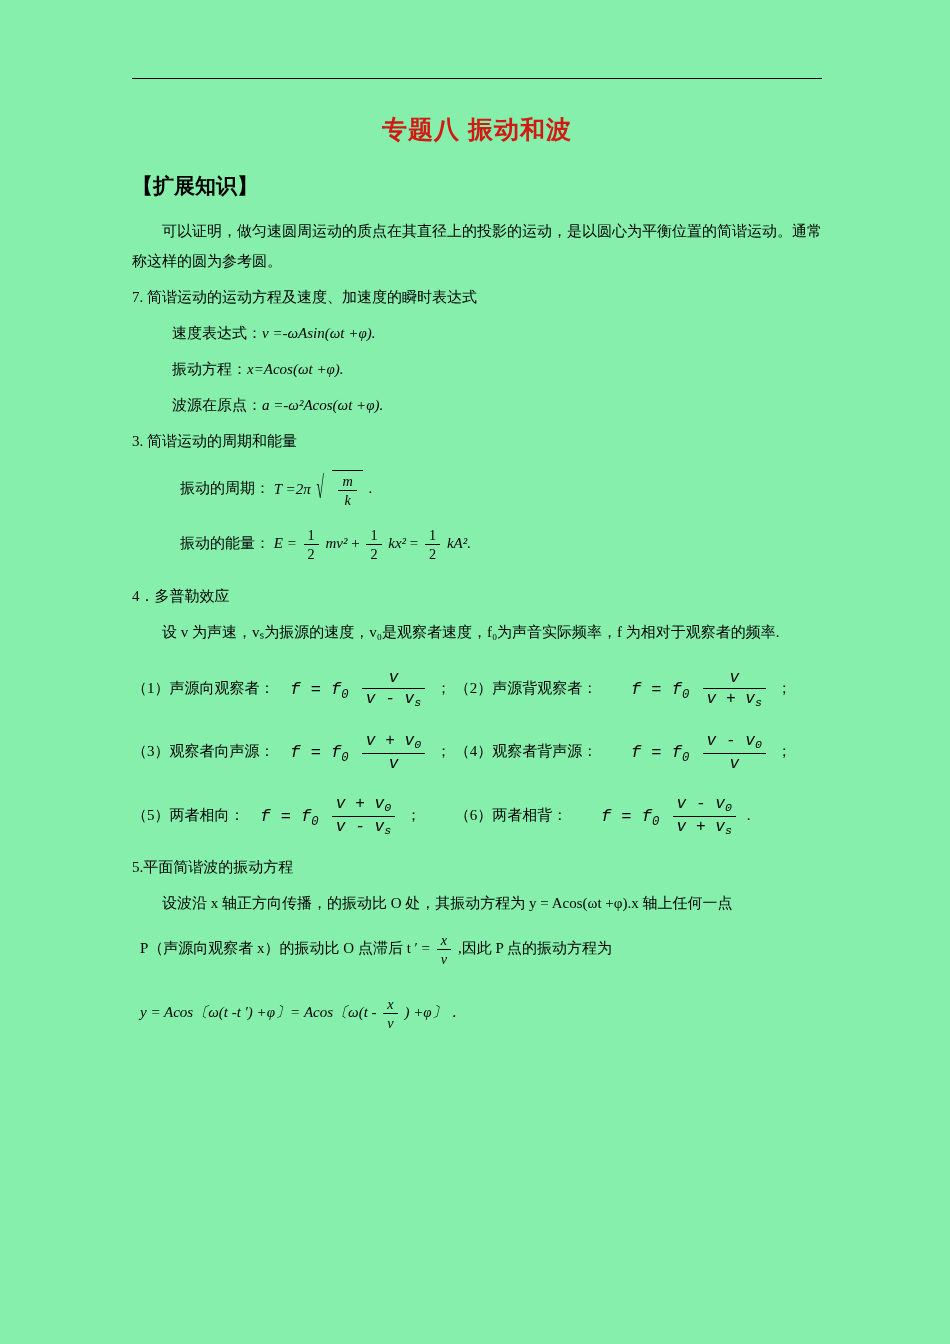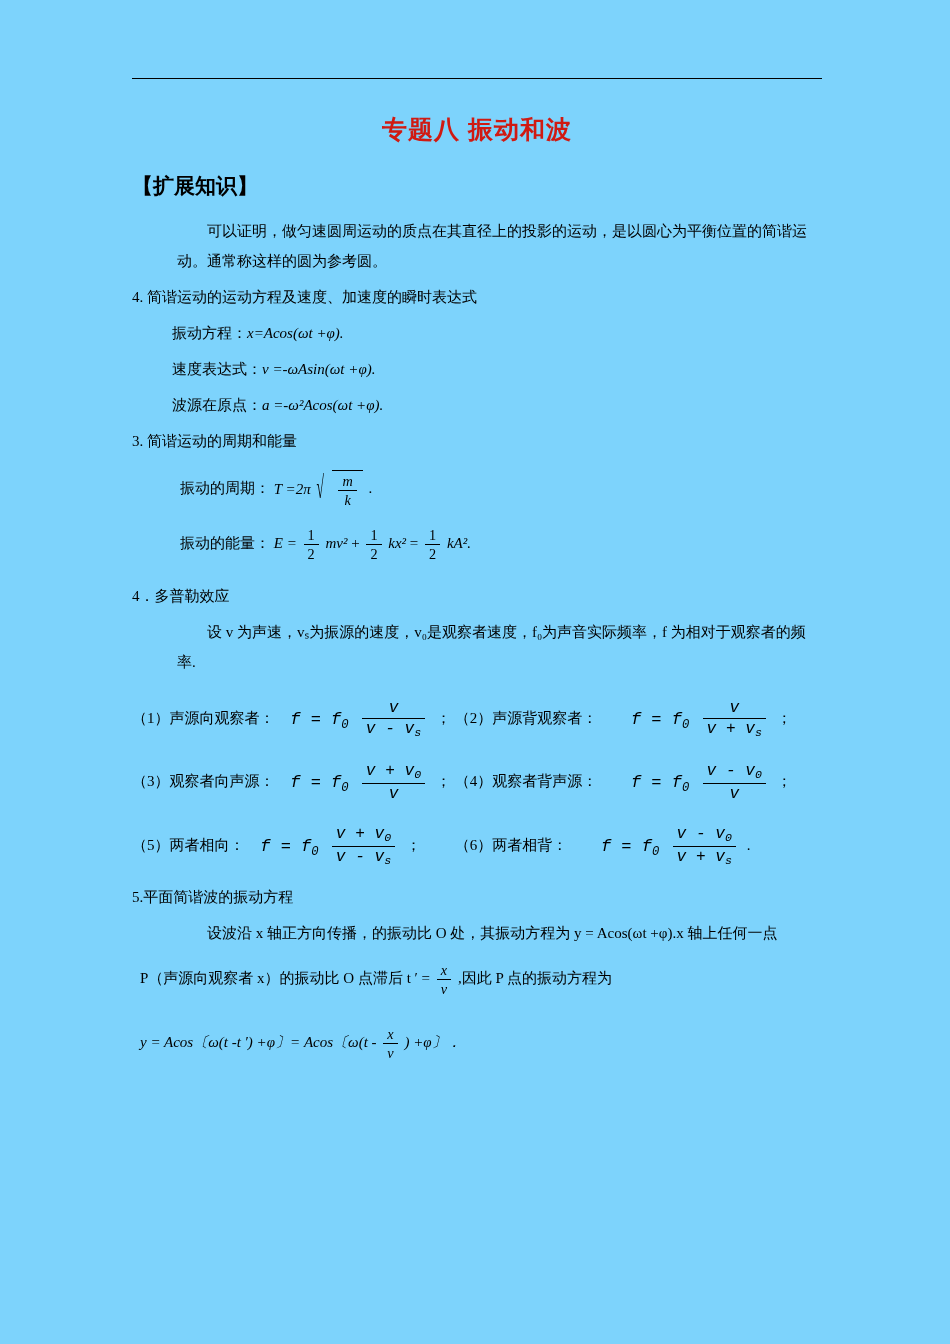--- a/index.html
+++ b/index.html
@@ -8,21 +8,21 @@
     background: #ffffff;
   }
   body {
     font-family: "Liberation Serif", serif;
     color: #000;
   }
   .page {
     width: 950px;
     height: 1344px;
     position: relative;
-    background: #7dd3fc;
+    background: #86efac;
     box-sizing: border-box;
     padding: 0;
     overflow: hidden;
   }
   .content {
     position: absolute;
     left: 132px;
     top: 78px;
     width: 690px;
   }
@@ -44,21 +44,21 @@
     font-family: "Liberation Serif", serif;
     font-weight: bold;
     font-size: 21px;
     margin: 0 0 16px 0;
   }
   .para {
     font-size: 15px;
     line-height: 30px;
     margin: 0 0 6px 0;
   }
-  .indent1 { text-indent: 2em; margin-left: 45px; }
+  .indent1 { text-indent: 2em; }
   .indent-line { padding-left: 40px; }
   .italic { font-style: italic; }
   .it { font-style: italic; }
   .sub { font-size: 0.72em; vertical-align: -0.3em; }
 
   
   .frac {
     display: inline-block;
     vertical-align: middle;
     text-align: center;
@@ -133,26 +133,26 @@
   <div class="content">
 
     <div class="top-rule"></div>
 
     <div class="doc-title">专题八 振动和波</div>
 
     <div class="section-heading">【扩展知识】</div>
 
     <div class="para indent1">可以证明，做匀速圆周运动的质点在其直径上的投影的运动，是以圆心为平衡位置的简谐运动。通常称这样的圆为参考圆。</div>
 
-    <div class="para">4. 简谐运动的运动方程及速度、加速度的瞬时表达式</div>
+    <div class="para">7. 简谐运动的运动方程及速度、加速度的瞬时表达式</div>
+    <div class="para indent-line">
+      <span>速度表达式：</span><span class="italic">v =-ωAsin(ωt +φ).</span>
+    </div>
     <div class="para indent-line">
       <span>振动方程：</span><span class="italic">x=Acos(ωt +φ).</span>
-    </div>
-    <div class="para indent-line">
-      <span>速度表达式：</span><span class="italic">v =-ωAsin(ωt +φ).</span>
     </div>
     <div class="para indent-line">
       <span>波源在原点：</span><span class="italic">a =-ω²Acos(ωt +φ).</span>
     </div>
 
     <div class="para">3. 简谐运动的周期和能量</div>
 
     <div class="formula-row tall-row indent-line">
       <span>振动的周期：</span>
       <span class="eq-block italic">T =2π</span>

